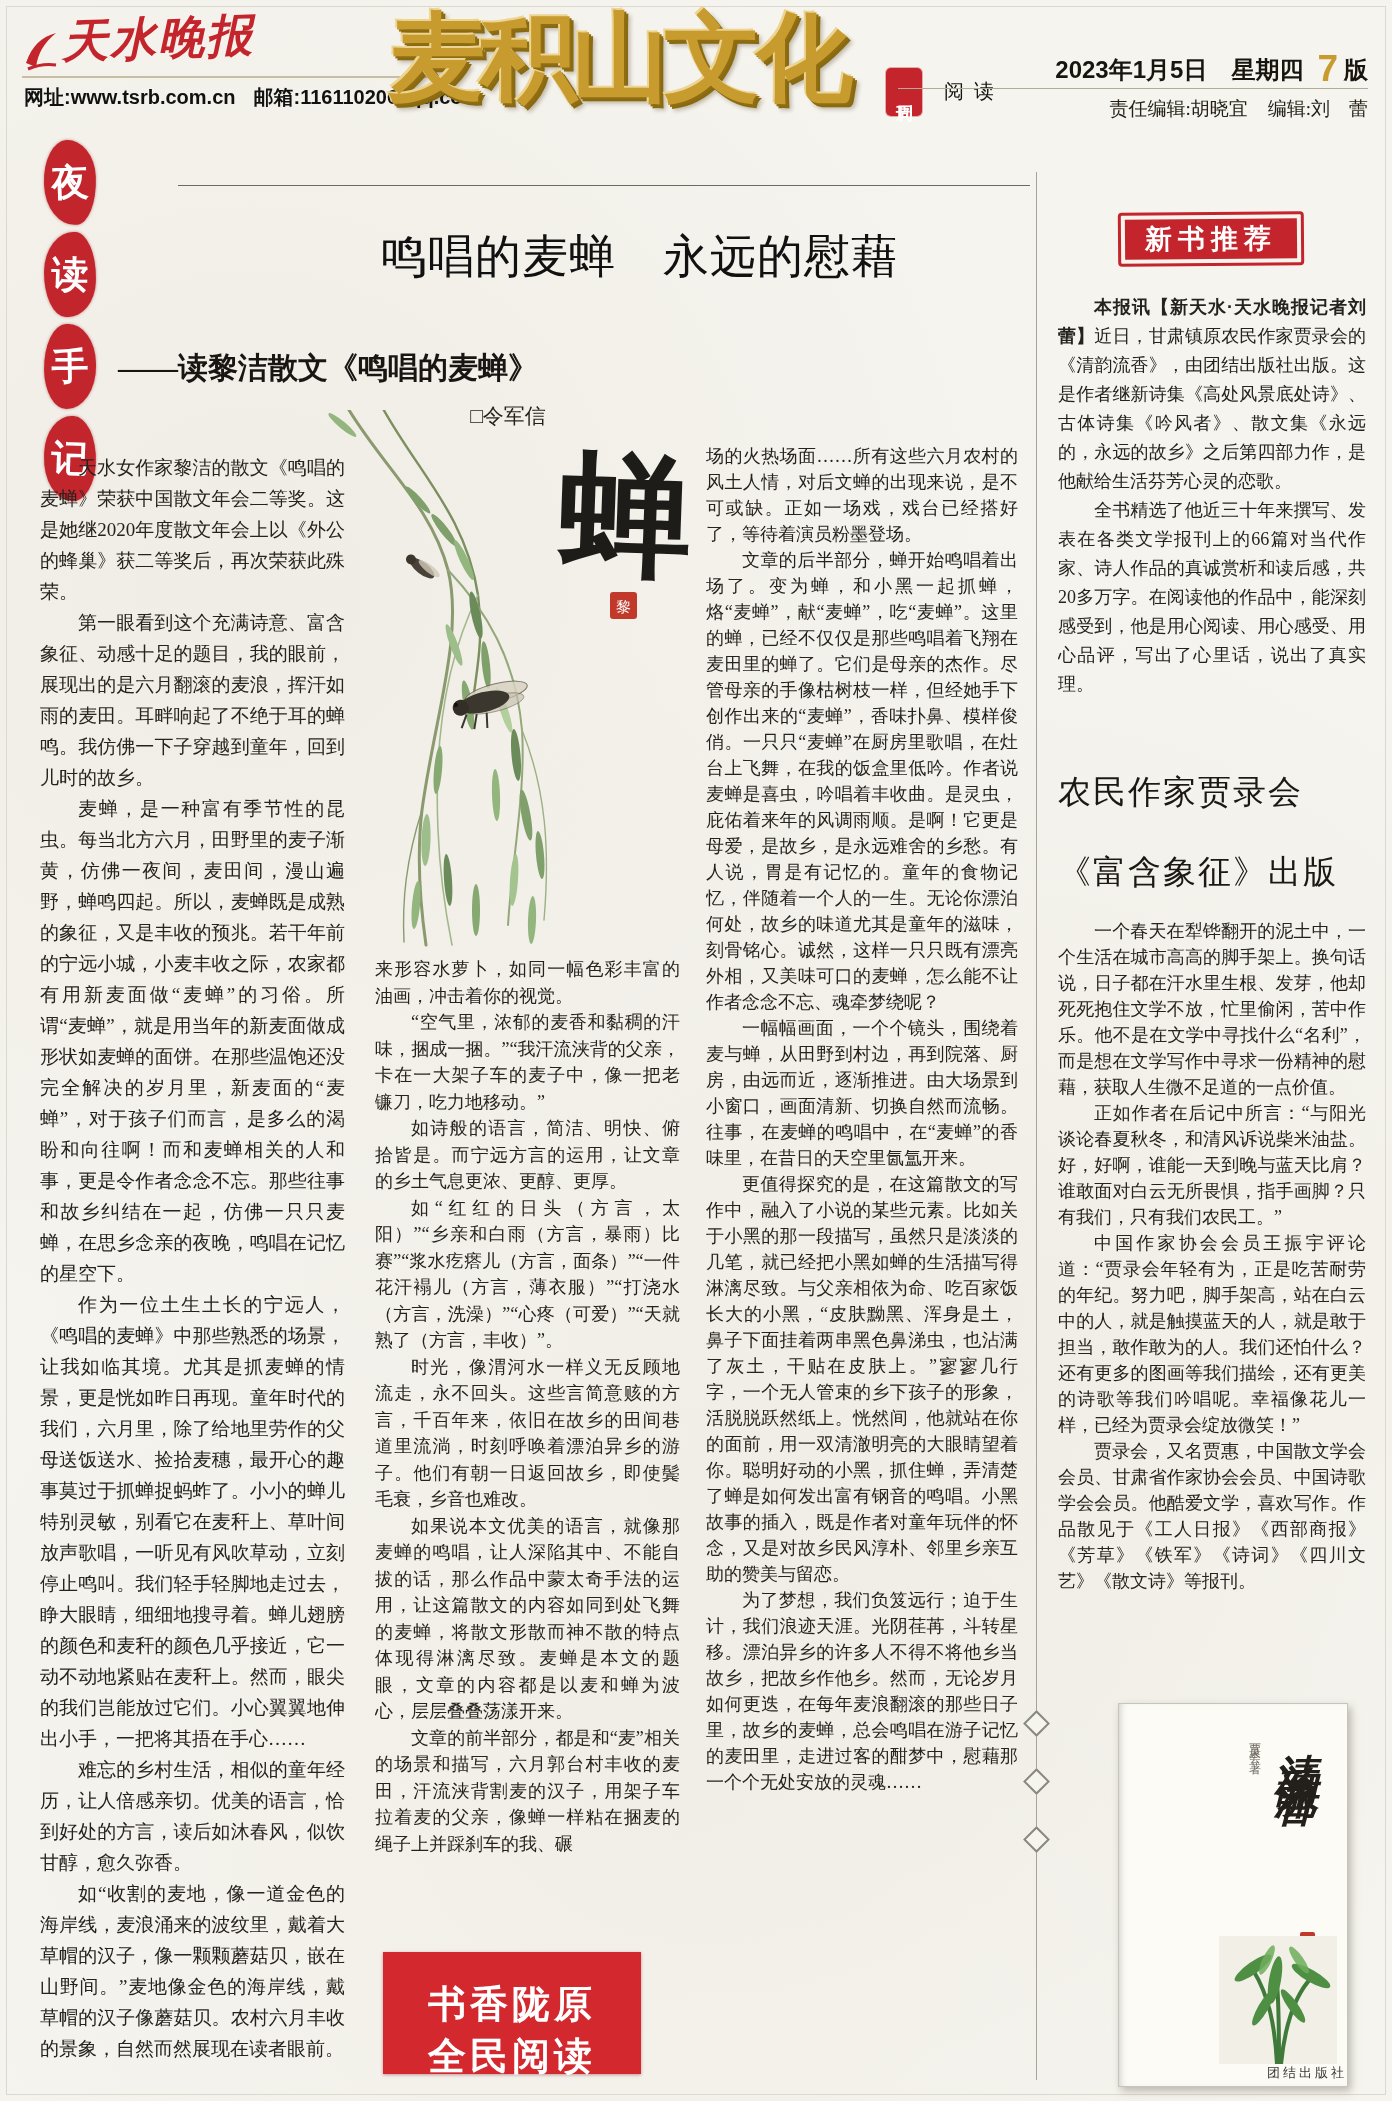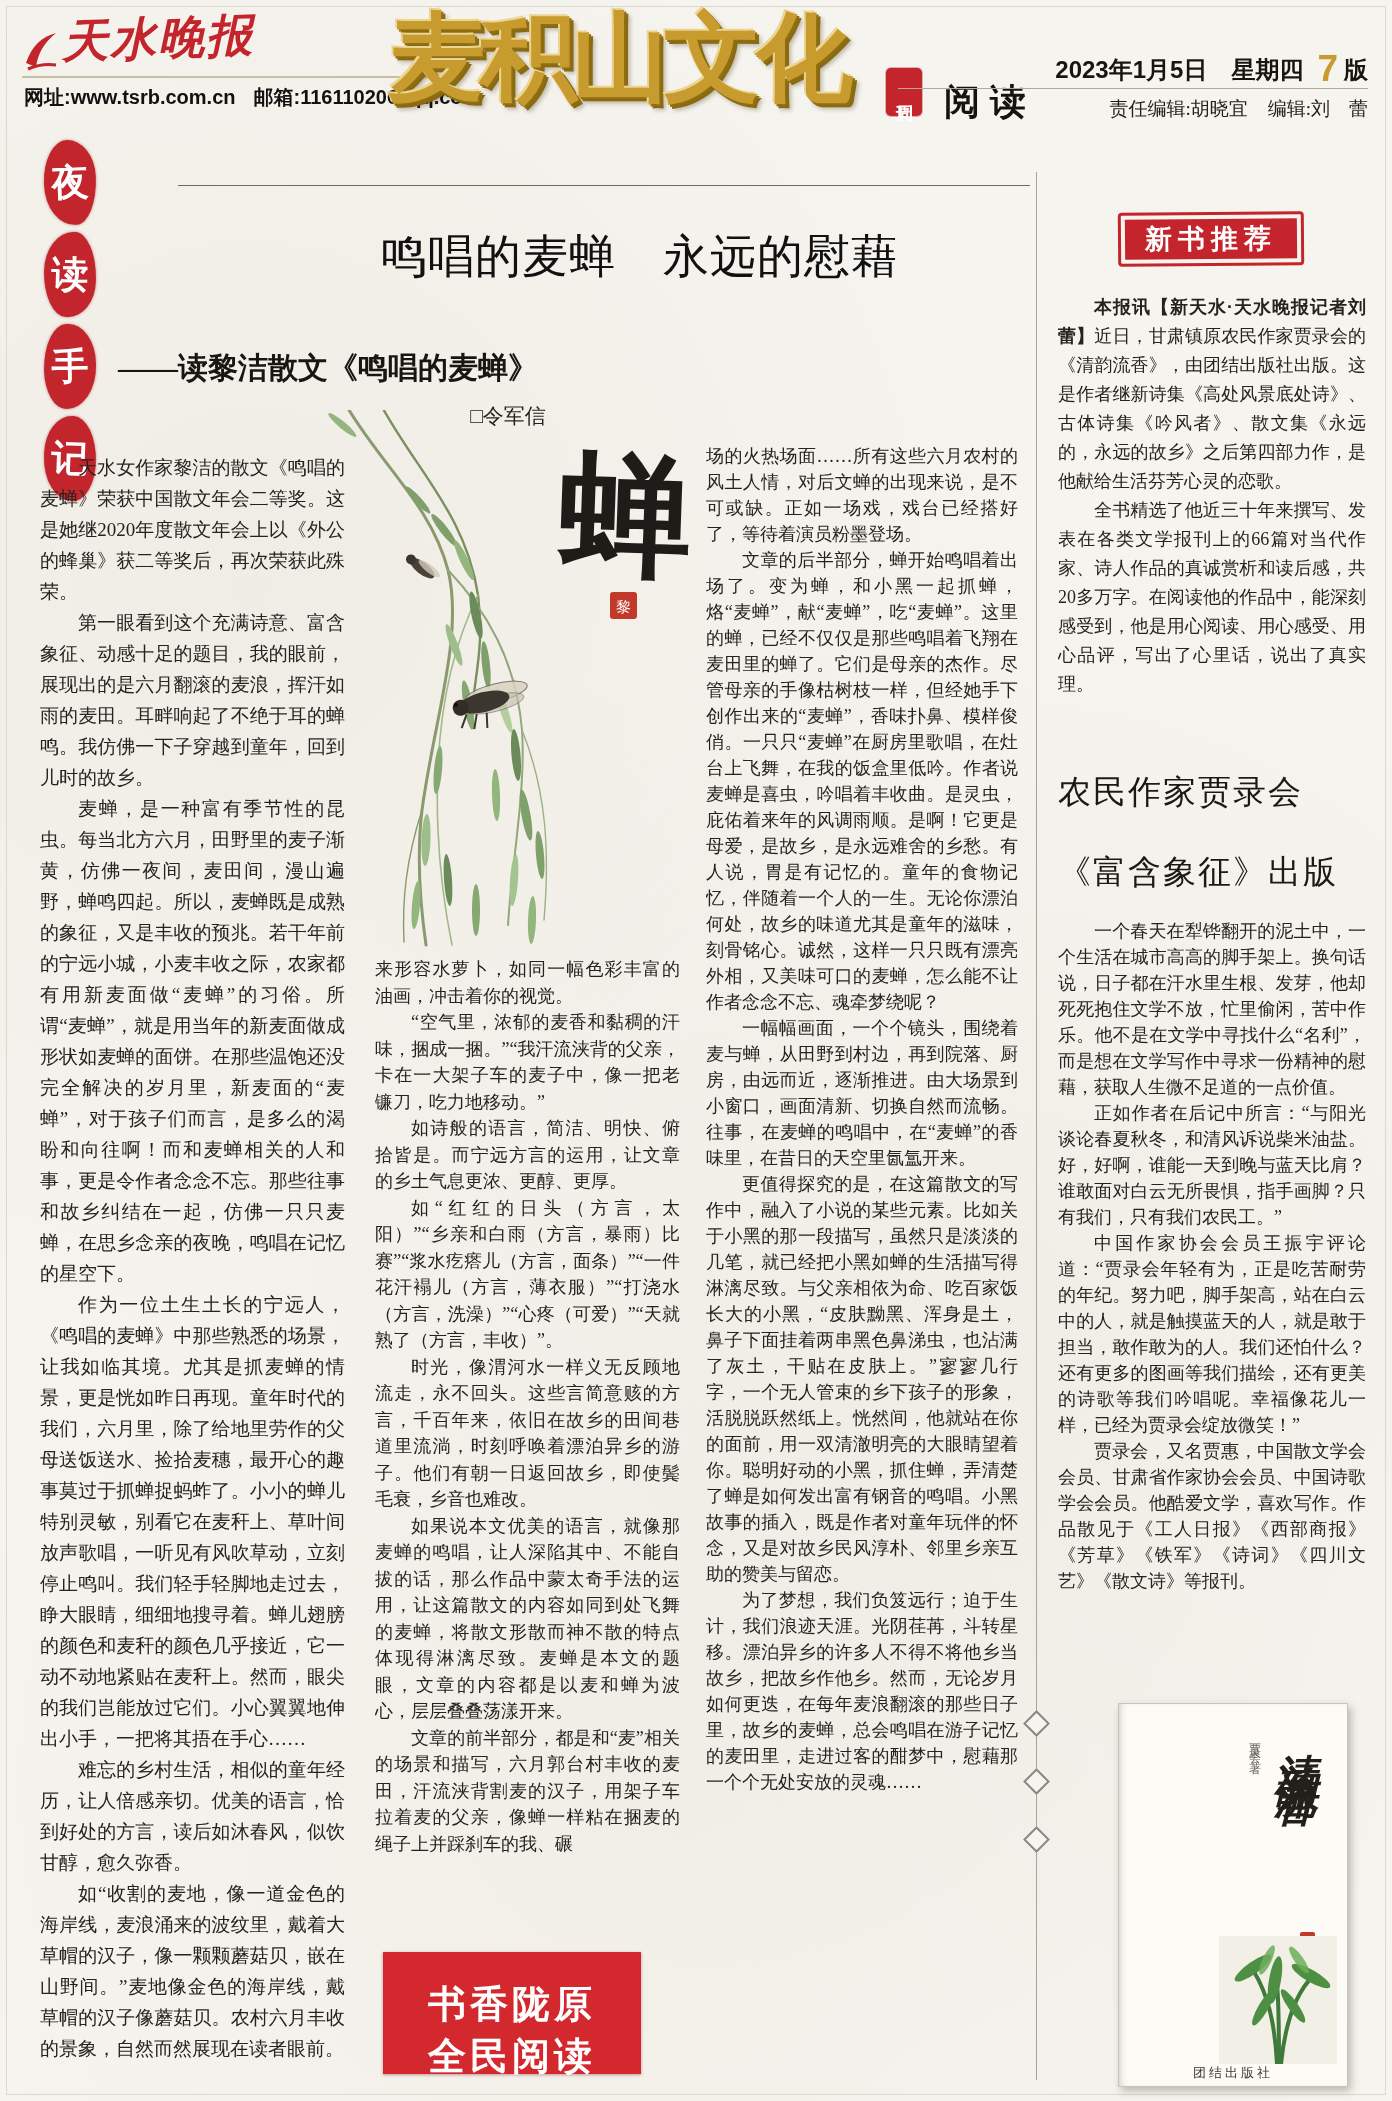--- a/index.html
+++ b/index.html
@@ -19,21 +19,21 @@
   .rule-left{position:absolute;left:22px;top:76px;width:424px;height:2px;background:#c6bfa6;}
   .contact{position:absolute;left:24px;top:84px;font-family:"Liberation Sans",sans-serif;
     font-weight:bold;font-size:20px;color:#111;}
   .contact span{margin-right:18px;text-align:right;}
   .masthead{position:absolute;left:388px;top:0px;font-family:"DejaVu Sans",sans-serif;
     font-weight:bold;font-size:97px;letter-spacing:-5px;color:#c89b2e;line-height:115px;
     text-shadow:-2px -2px 0 #ecd493, 2px 2px 0 #8f6d12, 4px 4px 0 #8a6a10, 6px 6px 4px rgba(60,40,0,.30);}
   .weekly-seal{position:absolute;left:886px;top:68px;width:36px;height:48px;background:#c4242b;
     border-radius:5px;color:#fff;writing-mode:vertical-rl;text-align:center;font-size:17px;
     line-height:36px;font-weight:bold;box-shadow:0 0 0 1px rgba(196,36,43,.35);}
-  .section-label{position:absolute;left:944px;top:78px;font-size:36px;font-weight:bold;
+  .section-label{position:absolute;left:944px;top:78px;font-size:20px;font-weight:normal;
     letter-spacing:10px;color:#151310;}
   .rule-right{position:absolute;left:898px;top:88px;width:470px;height:1px;background:#b3ac95;}
   .date-row{position:absolute;left:860px;top:48px;width:508px;text-align:right;font-size:24px;
     font-weight:bold;color:#18150f;font-family:"Liberation Sans",sans-serif;}
   .date-row .pgnum{color:#c89b2e;font-size:37px;font-weight:bold;vertical-align:-3px;margin:0 6px 0 14px;}
   .editor-row{position:absolute;left:860px;top:96px;width:508px;text-align:right;font-size:19px;color:#242018;}
   .editor-row span{margin-left:20px;}
 
   
   .title-rule{position:absolute;left:178px;top:185px;width:852px;height:1px;background:#6f6a60;}
@@ -89,21 +89,21 @@
 
   
   .book{position:absolute;left:1118px;top:1703px;width:228px;height:382px;background:#fcfbf6;
     border:1px solid #c8c4b9;box-shadow:3px 4px 8px rgba(80,75,65,.35), inset 6px 0 8px -6px rgba(0,0,0,.25);}
   .book-title{position:absolute;right:24px;top:16px;writing-mode:vertical-rl;font-size:42px;
     font-weight:bold;color:#23201c;letter-spacing:10px;font-style:italic;}
   .book-byline{position:absolute;right:84px;top:30px;writing-mode:vertical-rl;font-size:12px;
     color:#6b675f;letter-spacing:4px;}
   .book-seal{position:absolute;right:32px;top:228px;width:15px;height:15px;background:#c0392b;border-radius:2px;}
   .book-plant{position:absolute;right:10px;bottom:22px;}
-  .book-publisher{position:absolute;left:0;bottom:4px;width:100%;text-align:center;font-size:13px;
+  .book-publisher{position:absolute;left:0;bottom:4px;width:100%;text-align:right;font-size:13px;
     color:#3c3831;letter-spacing:3px;}
 </style>
 </head>
 <body>
 
 <div class="page">
   <div class="edge"></div>
 
   <div class="logo">
     <svg width="40" height="50" viewBox="0 0 40 50" style="vertical-align:middle">

